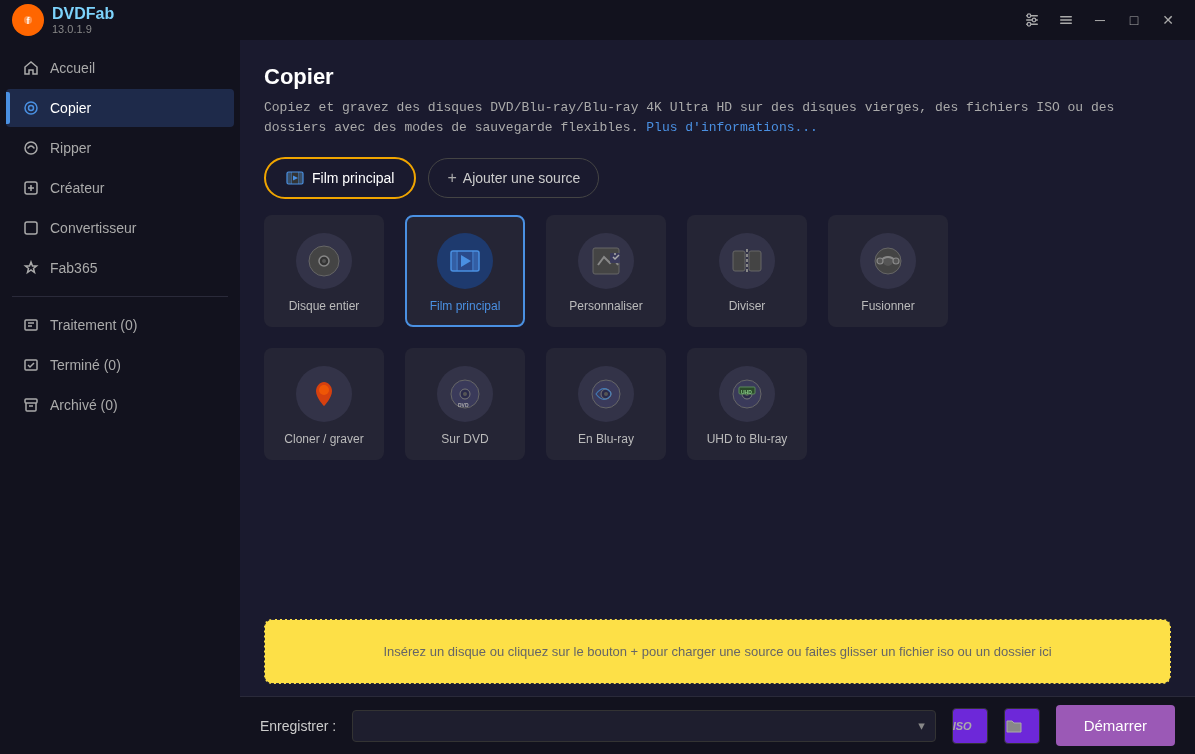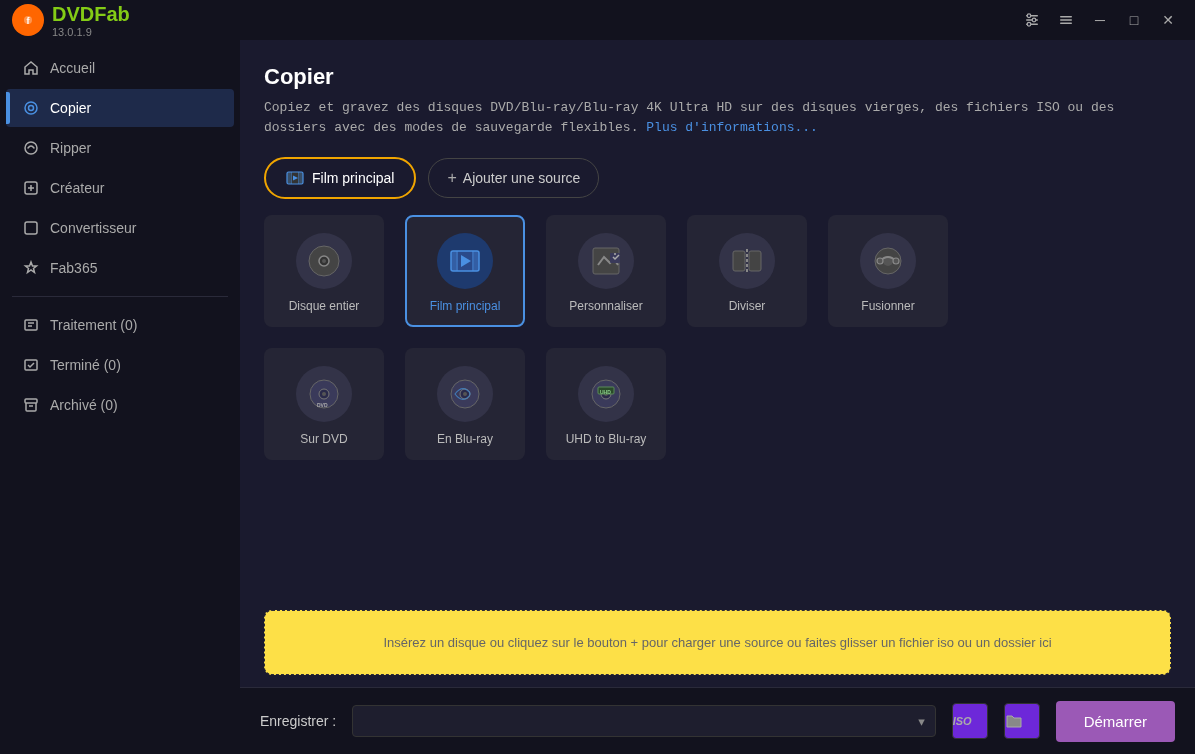--- a/index.html
+++ b/index.html
@@ -242,21 +242,21 @@
       padding: 24px;
       text-align: center;
       color: #666;
       font-size: 13px;
       border: 1px dashed #2a2a3a;
       flex-shrink: 0;
     }
 
     
     .bottom-bar {
-      height: 67px;
+      height: 58px;
       background: #12121e;
       border-top: 1px solid #2a2a3a;
       display: flex;
       align-items: center;
       padding: 0 20px;
       gap: 16px;
       flex-shrink: 0;
     }
     .save-label {
       font-size: 14px;
@@ -310,21 +310,21 @@
 <div class="titlebar">
   <div class="titlebar-logo">
     <div class="logo-icon">
       <svg width="22" height="22" viewBox="0 0 22 22" fill="none">
         <ellipse cx="11" cy="11" rx="9" ry="9" fill="#ff6600"></ellipse>
         <ellipse cx="11" cy="11" rx="4" ry="4" fill="#fff" opacity="0.3"></ellipse>
         <text x="11" y="15" text-anchor="middle" fill="white" font-size="9" font-weight="bold">f</text>
       </svg>
     </div>
     <div>
-      <span style="font-size:20px;color:#84cc16;font-weight:bold;">DVDFab</span>
+      <span style="font-size:16px;color:#7dd3fc;font-weight:bold;">DVDFab</span>
       <span class="logo-version">13.0.1.9</span>
     </div>
   </div>
   <div class="titlebar-controls">
     <button class="titlebar-btn" title="Settings">
       <svg width="16" height="16" viewBox="0 0 16 16" fill="#aaa">
         <rect x="2" y="3" width="12" height="1.5" rx="0.75"></rect>
         <rect x="2" y="7.25" width="12" height="1.5" rx="0.75"></rect>
         <rect x="2" y="11.5" width="12" height="1.5" rx="0.75"></rect>
         <circle cx="5" cy="3.75" r="1.8" fill="#1a1a2e" stroke="#aaa" stroke-width="1.2"></circle>
@@ -528,20 +528,29 @@
               <circle cx="18" cy="18" r="13" fill="#444" stroke="#666" stroke-width="1"></circle>
               <circle cx="18" cy="18" r="5" fill="#555"></circle>
               <path d="M10 18 Q18 10 26 18" fill="none" stroke="#888" stroke-width="2"></path>
               <circle cx="10" cy="18" r="3" fill="#555" stroke="#888" stroke-width="1.2"></circle>
               <circle cx="26" cy="18" r="3" fill="#555" stroke="#888" stroke-width="1.2"></circle>
             </svg>
           </div>
           <span class="card-label">Fusionner</span>
         </div>
 
+        <div class="mode-card">
+          <div class="card-icon">
+            <svg width="36" height="36" viewBox="0 0 36 36">
+              <path d="M18 6 C14 6 10 10 10 15 C10 22 18 30 18 30 C18 30 26 22 26 15 C26 10 22 6 18 6z" fill="#ff4400" opacity="0.8"></path>
+              <ellipse cx="18" cy="14" rx="5" ry="5" fill="#ff6600" opacity="0.6"></ellipse>
+            </svg>
+          </div>
+          <span class="card-label">Cloner / graver</span>
+        </div>
 
         <div class="mode-card">
           <div class="card-icon">
             <svg width="36" height="36" viewBox="0 0 36 36">
               <circle cx="18" cy="18" r="14" fill="#3a3a5a" stroke="#666" stroke-width="1"></circle>
               <circle cx="18" cy="18" r="5" fill="#2a2a4a" stroke="#777" stroke-width="1"></circle>
               <circle cx="18" cy="18" r="2" fill="#555"></circle>
               <text x="11" y="31" font-size="5" fill="#aaa" font-family="Arial" font-weight="bold">DVD</text>
             </svg>
           </div>

